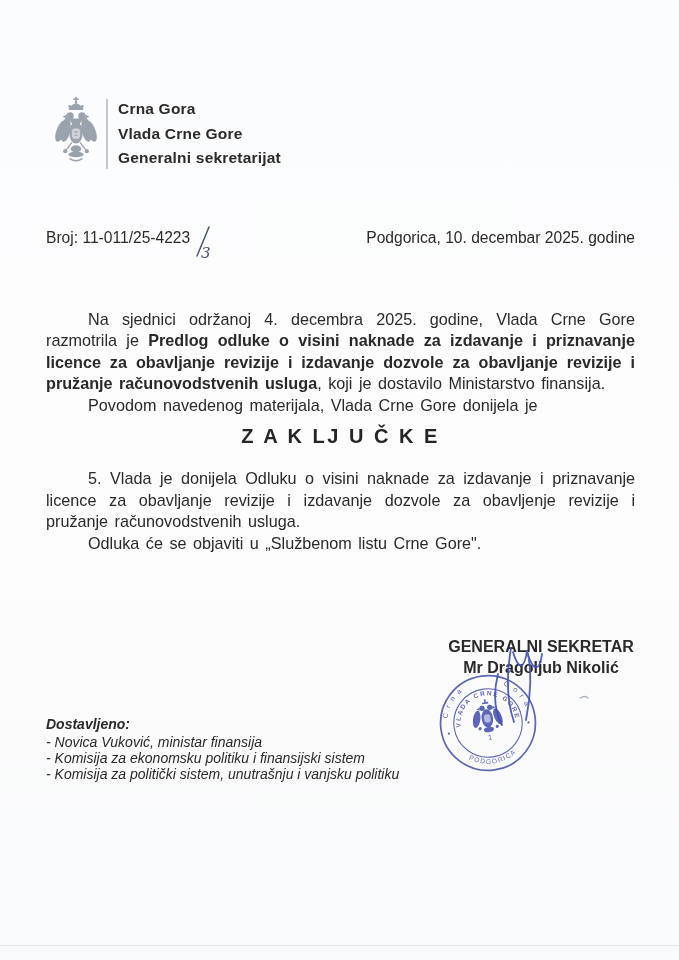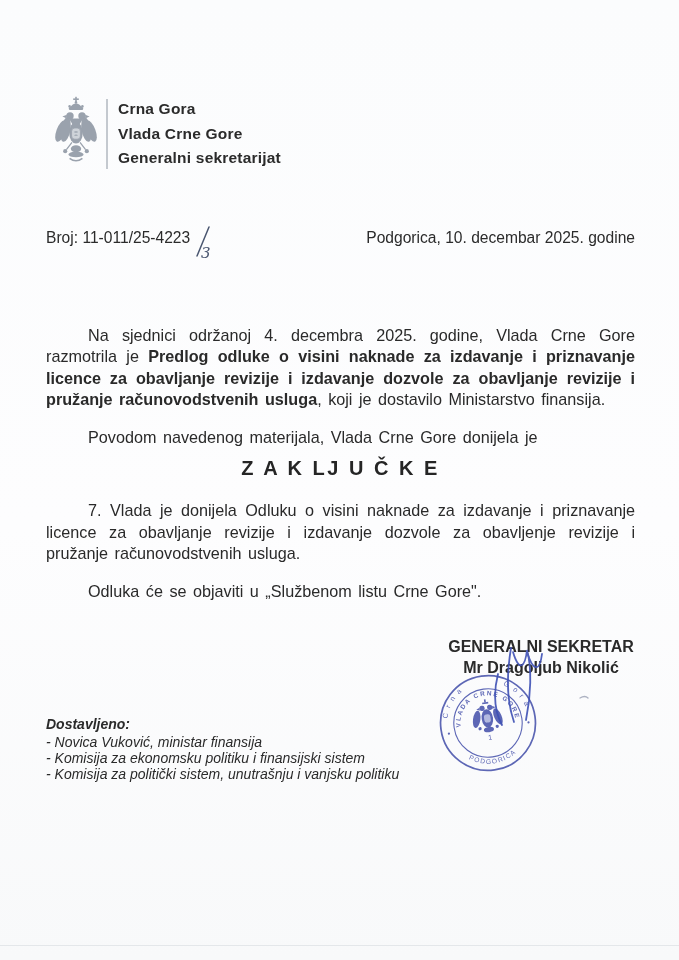--- a/index.html
+++ b/index.html
@@ -27,21 +27,21 @@
     display:flex; justify-content:space-between; align-items:flex-start;
     font-size:15.6px; color:#2b2b2b;margin-top:16px;
   }
   .ref-left { display:flex; align-items:flex-start; }
   .hand-mark { margin-left:2px; margin-top:-4px; }
   
   .bodytext {
     position:absolute; top:309px; left:46px; width:589px;
     font-size:16.2px; line-height:21.4px; color:#2a2a2a;
   }
-  .bodytext p { text-align:justify; text-indent:42px; word-spacing:2px;margin-top:16px; }
+  .bodytext p { text-align:justify; text-indent:42px; word-spacing:2px; }
   .bodytext p.noindent-just { text-align:left; }
   .conclusions-heading {
     text-align:center; font-weight:bold; font-size:20px; letter-spacing:2.5px;
     margin:10px 0 21px 0; color:#252525;
   }
   
   .sigblock {
     position:absolute; top:636px; left:422px; width:238px;
     text-align:center; font-weight:bold; font-size:16px; line-height:21px; color:#2a2a2a;
   }
@@ -112,21 +112,21 @@
         <text x="9" y="33" font-family="DejaVu Serif, serif" font-style="italic" font-size="15" fill="#4a5670">3</text>
       </svg>
     </div>
     <div>Podgorica, 10. decembar 2025. godine</div>
   </div>
 
   <div class="bodytext">
     <p><span>Na sjednici održanoj 4. decembra 2025. godine, Vlada Crne Gore razmotrila je </span><b>Predlog odluke o visini naknade za izdavanje i priznavanje licence za obavljanje revizije i izdavanje dozvole za obavljanje revizije i pružanje računovodstvenih usluga</b><span>, koji je dostavilo Ministarstvo finansija.</span></p>
     <p class="noindent-just">Povodom navedenog materijala, Vlada Crne Gore donijela je</p>
     <div class="conclusions-heading">Z A K LJ U Č K E</div>
-    <p>7. Vlada je donijela Odluku o visini naknade za izdavanje i priznavanje licence za obavljanje revizije i izdavanje dozvole za obavljenje revizije i pružanje računovodstvenih usluga.</p>
+    <p>5. Vlada je donijela Odluku o visini naknade za izdavanje i priznavanje licence za obavljanje revizije i izdavanje dozvole za obavljenje revizije i pružanje računovodstvenih usluga.</p>
     <p class="noindent-just">Odluka će se objaviti u „Službenom listu Crne Gore".</p>
   </div>
 
   <div class="sigblock">
     <div>GENERALNI SEKRETAR</div>
     <div>Mr Dragoljub Nikolić</div>
   </div>
 
   <svg class="stamp" viewBox="0 0 100 100">
     <g stroke="#4853ac" fill="none">

